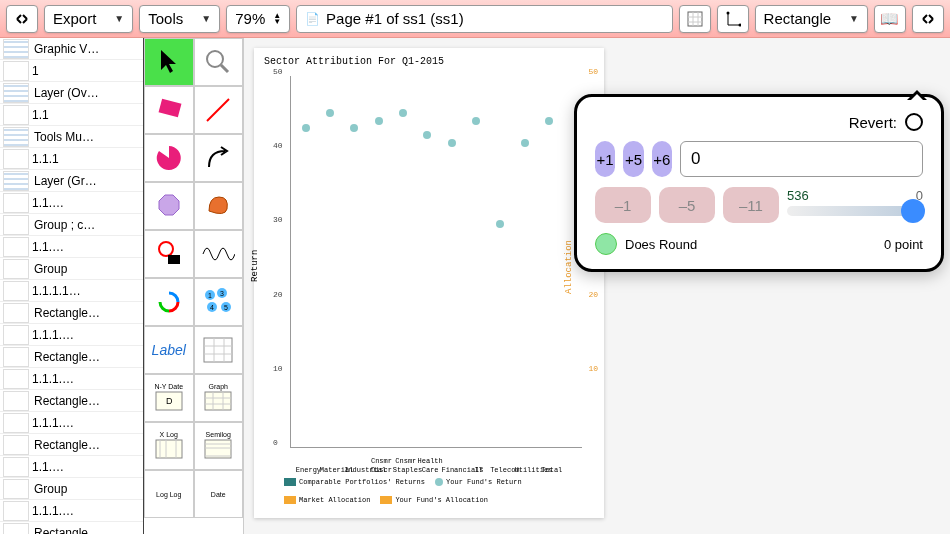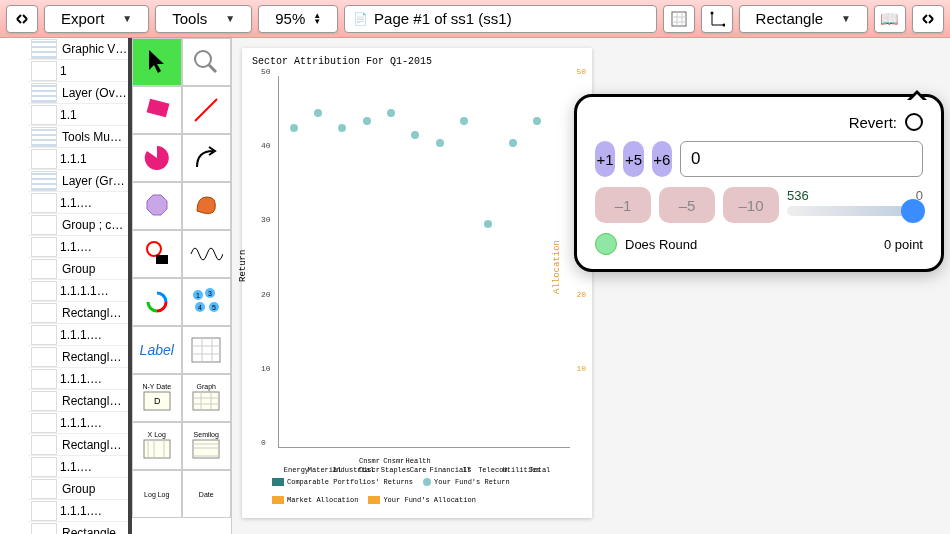--- a/index.html
+++ b/index.html
@@ -1,29 +1,29 @@
 <!DOCTYPE html>
 <html><head>
 <meta charset="utf-8">
 <style>
   * { box-sizing: border-box; margin: 0; padding: 0; }
   body { font-family: -apple-system, Helvetica, Arial, sans-serif; font-size: 13px; width: 950px; height: 534px; overflow: hidden; background: #fff; }
   
   .toolbar { display: flex; align-items: center; height: 38px; background: linear-gradient(#ffd8d5, #ffb0ac); border-bottom: 1px solid #e89890; padding: 4px 6px; gap: 6px; }
-  .tb-btn { background: #fff; border: 1px solid #999; border-radius: 4px; height: 28px; display: flex; align-items: center; padding: 0 16px; font-size: 15px; cursor: pointer; box-shadow: 0 1px 2px rgba(0,0,0,0.1); }
+  .tb-btn { background: #fff; border: 1px solid #999; border-radius: 4px; height: 28px; display: flex; align-items: center; padding: 0 8px; font-size: 15px; cursor: pointer; box-shadow: 0 1px 2px rgba(0,0,0,0.1); }
   .tb-sel { position: relative; }
   .tb-sel .caret { margin-left: 18px; font-size: 10px; color: #333; }
   .tb-sel .updown { margin-left: 8px; display:flex; flex-direction:column; line-height:6px; font-size:8px; }
   .tb-icon { width: 32px; justify-content: center; padding: 0; }
   .page-field { flex: 1; background: #fff; border: 1px solid #999; border-radius: 4px; height: 28px; display: flex; align-items: center; padding: 0 8px; font-size: 15px; }
   .page-field .doc-icon { margin-right: 6px; font-size: 12px; color: #999; }
   
   .main { display: flex; height: calc(534px - 38px); }
   
-  .layers { width: 132px; border-right: 4px solid #404040; overflow: hidden; padding-left: 28px; }
+  .layers { width: 144px; border-right: 1px solid #404040; overflow: hidden; }
   .layer-row { display: flex; align-items: center; height: 22px; border-bottom: 1px solid #eee; font-size: 12px; white-space: nowrap; overflow: hidden; }
   .layer-thumb { width: 26px; height: 20px; flex-shrink: 0; margin: 0 3px; display: flex; align-items: center; justify-content: center; border: 1px solid #ddd; }
   .lt-stripes { background: repeating-linear-gradient(0deg,#cde 0 2px,#fff 2px 5px); }
   .layer-title { flex: 1; overflow: hidden; text-overflow: ellipsis; }
   .disclose { font-size: 9px; margin-right: 2px; }
   
   .palette { width: 100px; border-right: 1px solid #ccc; display: grid; grid-template-columns: 1fr 1fr; grid-auto-rows: 48px; overflow:hidden; }
   .p-cell { border: 1px solid #ccc; display: flex; align-items: center; justify-content: center; background: #fff; position:relative; }
   .p-cell.sel { background: #4ae04a; }
   
@@ -80,21 +80,21 @@
   </div>
   <div class="tb-btn tb-sel">
       <span>Export</span>
       <span class="caret">▼</span>
     </div>
   <div class="tb-btn tb-sel">
       <span>Tools</span>
       <span class="caret">▼</span>
     </div>
   <div class="tb-btn tb-sel">
-      <span>95%</span>
+      <span>79%</span>
       <span class="updown">
         <span>▲</span>
         <span>▼</span>
       </span>
     </div>
   <div class="page-field">
       <span class="doc-icon">📄</span>
       <span>Page #1 of ss1 (ss1)</span>
     </div>
   <div class="tb-btn tb-icon">
@@ -495,21 +495,21 @@
         </div>
       <div class="pop-row">
         <button class="pill plus">+1</button>
         <button class="pill plus">+5</button>
         <button class="pill plus">+6</button>
         <input class="val-field" value="0" style="">
       </div>
       <div class="pop-row">
         <button class="pill minus">–1</button>
         <button class="pill minus">–5</button>
-        <button class="pill minus">–10</button>
+        <button class="pill minus">–11</button>
         <div style="flex:1;position:relative">
           <div class="slider-row">
             <span class="mn">536</span>
             <span class="mx">0</span>
             <div class="slider-track"></div>
             <div class="slider-thumb"></div>
           </div>
         </div>
       </div>
       <div class="round-row">

